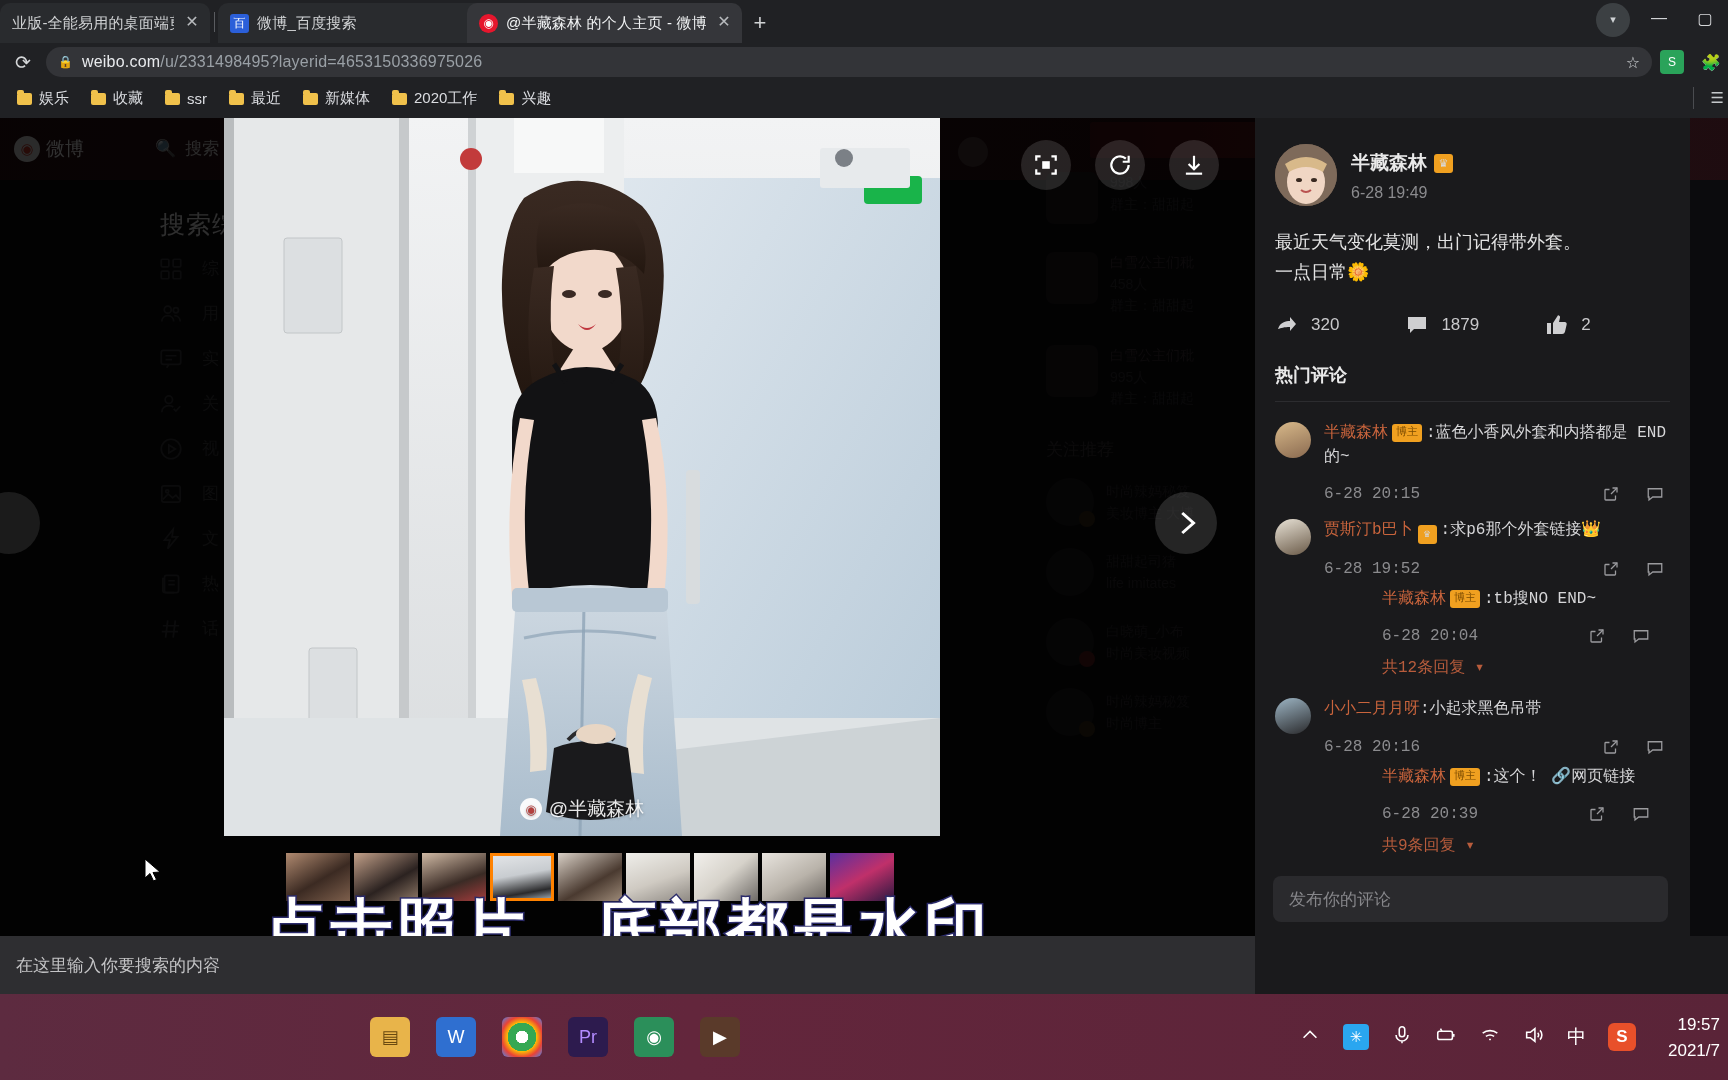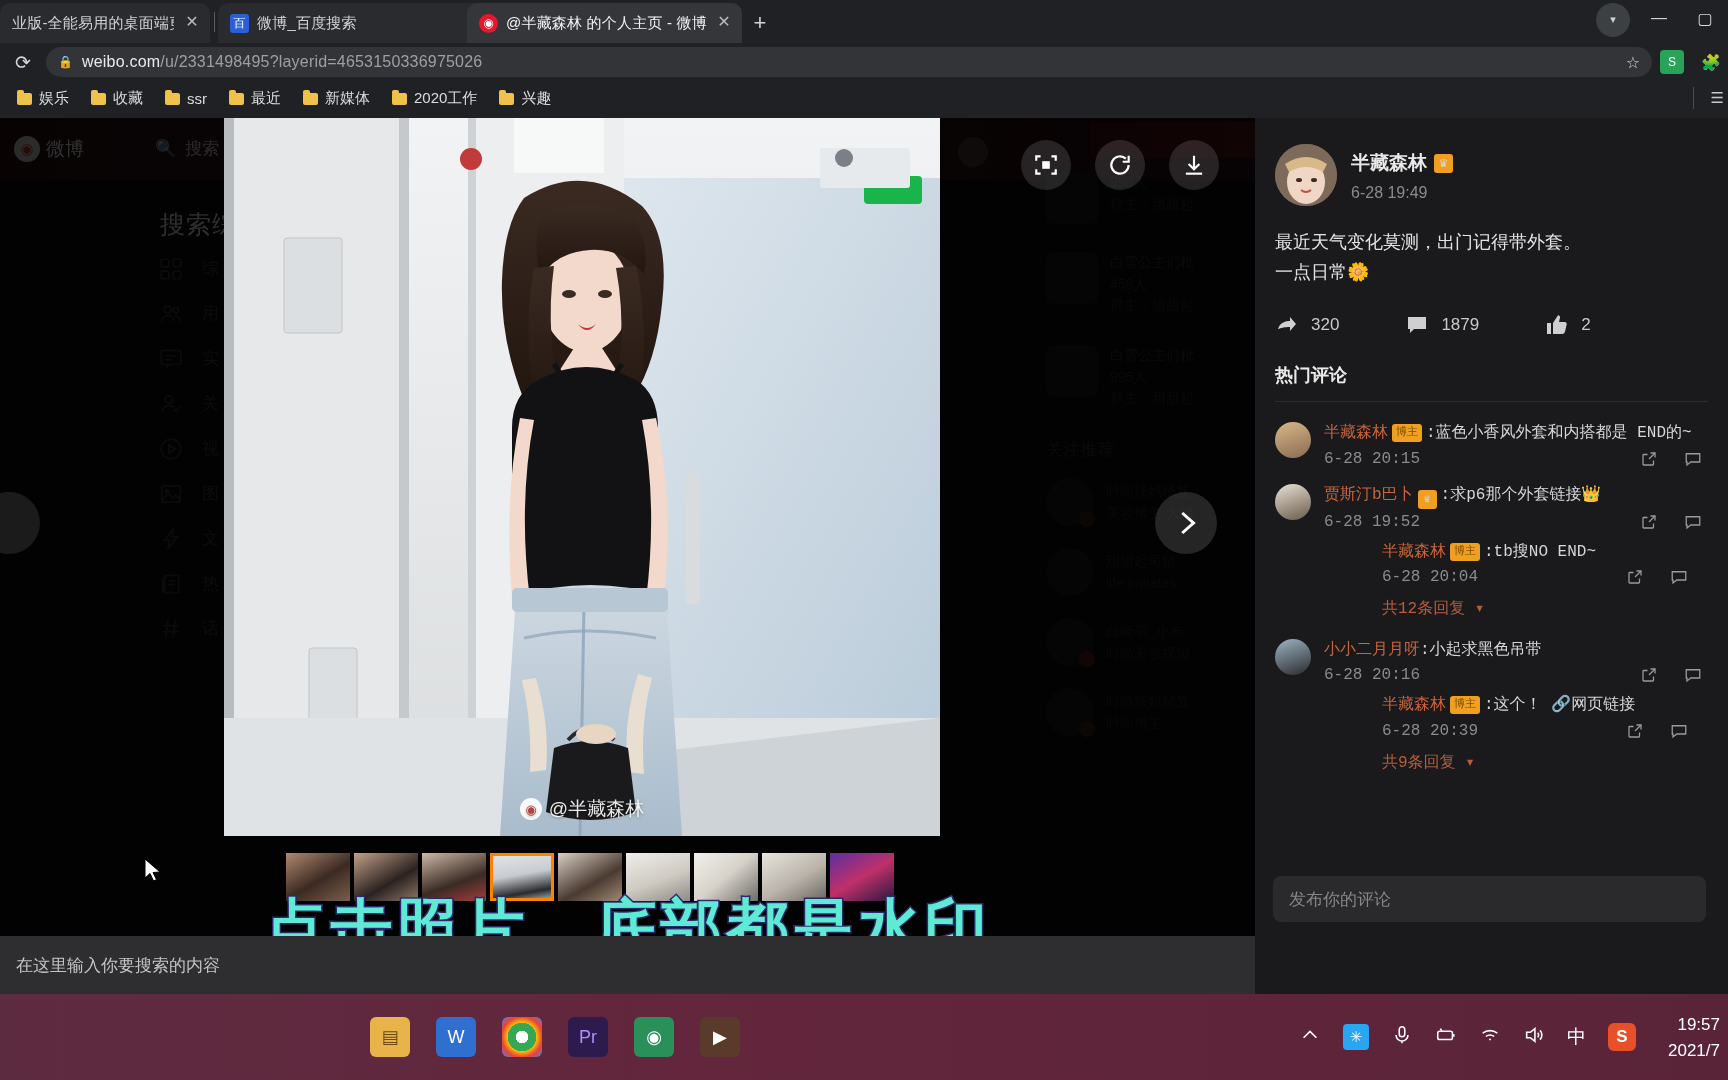--- a/index.html
+++ b/index.html
@@ -90,21 +90,21 @@
 
   .lb-next { position:absolute; left:1155px; top:374px; width:62px; height:62px; border-radius:50%; background:rgba(255,255,255,0.14); display:flex; align-items:center; justify-content:center; }
   .lb-next svg { width:30px; height:30px; stroke:#fff; fill:none; stroke-width:2.4; }
   .lb-prev { position:absolute; left:-22px; top:374px; width:62px; height:62px; border-radius:50%; background:rgba(255,255,255,0.10); }
 
   .thumbs { position:absolute; left:286px; top:735px; display:flex; gap:4px; }
   .thumb { width:64px; height:48px; overflow:hidden; position:relative; }
   .thumb.sel { outline:3px solid #ff8200; outline-offset:-3px; }
 
   
-  .panel { position:absolute; left:1255px; top:118px; width:473px; height:818px; background:#1a1a1c; color:#d8d8d8; }
+  .panel { position:absolute; left:1255px; top:118px; width:435px; height:818px; background:#1a1a1c; color:#d8d8d8; }
   .p-head { display:flex; gap:14px; padding:26px 0 0 20px; }
   .p-avatar { width:62px; height:62px; border-radius:50%; flex:0 0 62px; overflow:hidden; background:#6d5a4c; }
   .p-name-row { display:flex; align-items:center; gap:7px; padding-top:6px; }
   .p-name { font-size:19px; color:#e9e9e9; font-weight:bold; }
   .crown { width:19px; height:19px; border-radius:3px; background:#f0a020; display:flex; align-items:center; justify-content:center; font-size:11px; }
   .p-time { font-size:16px; color:#8b8b8e; margin-top:8px; }
   .p-text { padding:22px 24px 0 20px; font-size:18px; color:#e4e4e4; line-height:1.65; }
 
   .p-stats { display:flex; align-items:center; padding:26px 0 0 20px; gap:66px; }
   .p-stat { display:flex; align-items:center; gap:12px; color:#c9c9cb; font-size:17px; }
@@ -113,21 +113,21 @@
   .p-hot { padding:26px 0 0 20px; font-size:18px; font-weight:bold; color:#e9e9e9; }
   .p-rule { margin:14px 20px 0 20px; height:1px; background:#2c2c2f; }
 
   .cmt-list { padding:6px 8px 0 0;font-family:Liberation Mono, monospace; }
   .cmt { display:flex; gap:13px; padding:14px 14px 2px 20px; }
   .cmt-av { width:36px; height:36px; border-radius:50%; flex:0 0 36px; overflow:hidden; background:#514237; }
   .cmt-body { flex:1 1 auto; min-width:0; }
   .cmt-line { font-size:16px; line-height:1.45; color:#d6d6d8; word-break:break-all; }
   .uname { color:#c9643c; }
   .badge-bz { display:inline-flex; align-items:center; justify-content:center; background:#f0a020; color:#7a4a00; font-size:11px; border-radius:3px; padding:1px 4px; margin:0 4px; vertical-align:2px; }
-  .cmt-foot { display:flex; align-items:center; margin-top:4px; }
+  .cmt-foot { display:flex; align-items:center; margin-top:16px; }
   .cmt-date { font-size:16px; color:#8b8b8e; }
   .cmt-acts { margin-left:auto; display:flex; gap:26px; padding-right:4px; }
   .cmt-acts svg { width:18px; height:18px; stroke:#9b9b9e; fill:none; stroke-width:1.7; }
 
   .replies { margin-left:58px; border-left:0; padding-left:0; }
   .reply { padding:10px 14px 2px 0; }
   .more-reply { color:#b85c3c; font-size:16px; padding:10px 0 4px 0; }
 
   .composer { position:absolute; left:18px; right:22px; bottom:14px; height:46px; background:#2a2a2d; border-radius:8px; display:flex; align-items:center; padding:0 16px; }
   .composer span { color:#86868a; font-size:17px; }
@@ -138,21 +138,21 @@
   .tb-search span { color:#c4c4c6; font-size:17px; }
   .tb-bottom { position:absolute; left:0; top:58px; width:1728px; height:86px; background:linear-gradient(90deg,#5d2b40 0%, #63263c 40%, #5a2438 100%); }
   .tb-apps { position:absolute; left:370px; top:0; display:flex; align-items:center; gap:26px; height:86px; }
   .tb-app { width:40px; height:40px; border-radius:6px; display:flex; align-items:center; justify-content:center; font-size:18px; color:#fff; }
   .tray { position:absolute; right:92px; top:0; height:86px; display:flex; align-items:center; gap:22px; color:#fff; font-size:19px; }
   .tray svg { width:22px; height:22px; stroke:#fff; fill:none; stroke-width:1.7; }
   .clock { position:absolute; right:8px; top:18px; text-align:right; color:#fff; font-size:17px; line-height:1.5; }
 
   
   .caption { position:absolute; left:0; top:886px; width:1255px; text-align:center;
-             font-size:62px; font-weight:bold; color:#5eead4; letter-spacing:4px;
+             font-size:62px; font-weight:bold; color:#ffffff; letter-spacing:4px;
              -webkit-text-stroke:3px #2b2b6b; paint-order:stroke fill; }
   .cursor { position:absolute; left:143px; top:858px; width:0; height:0; }
   .cursor svg { width:20px; height:26px; }
 
   
   .fill-person { background:
       radial-gradient(ellipse 120px 150px at 52% 22%, #30231c 0%, #30231c 38%, transparent 40%),
       linear-gradient(180deg,#e8e9ea 0%, #dfe2e3 55%, #cfd4d6 100%); }
 </style>
 </head>

